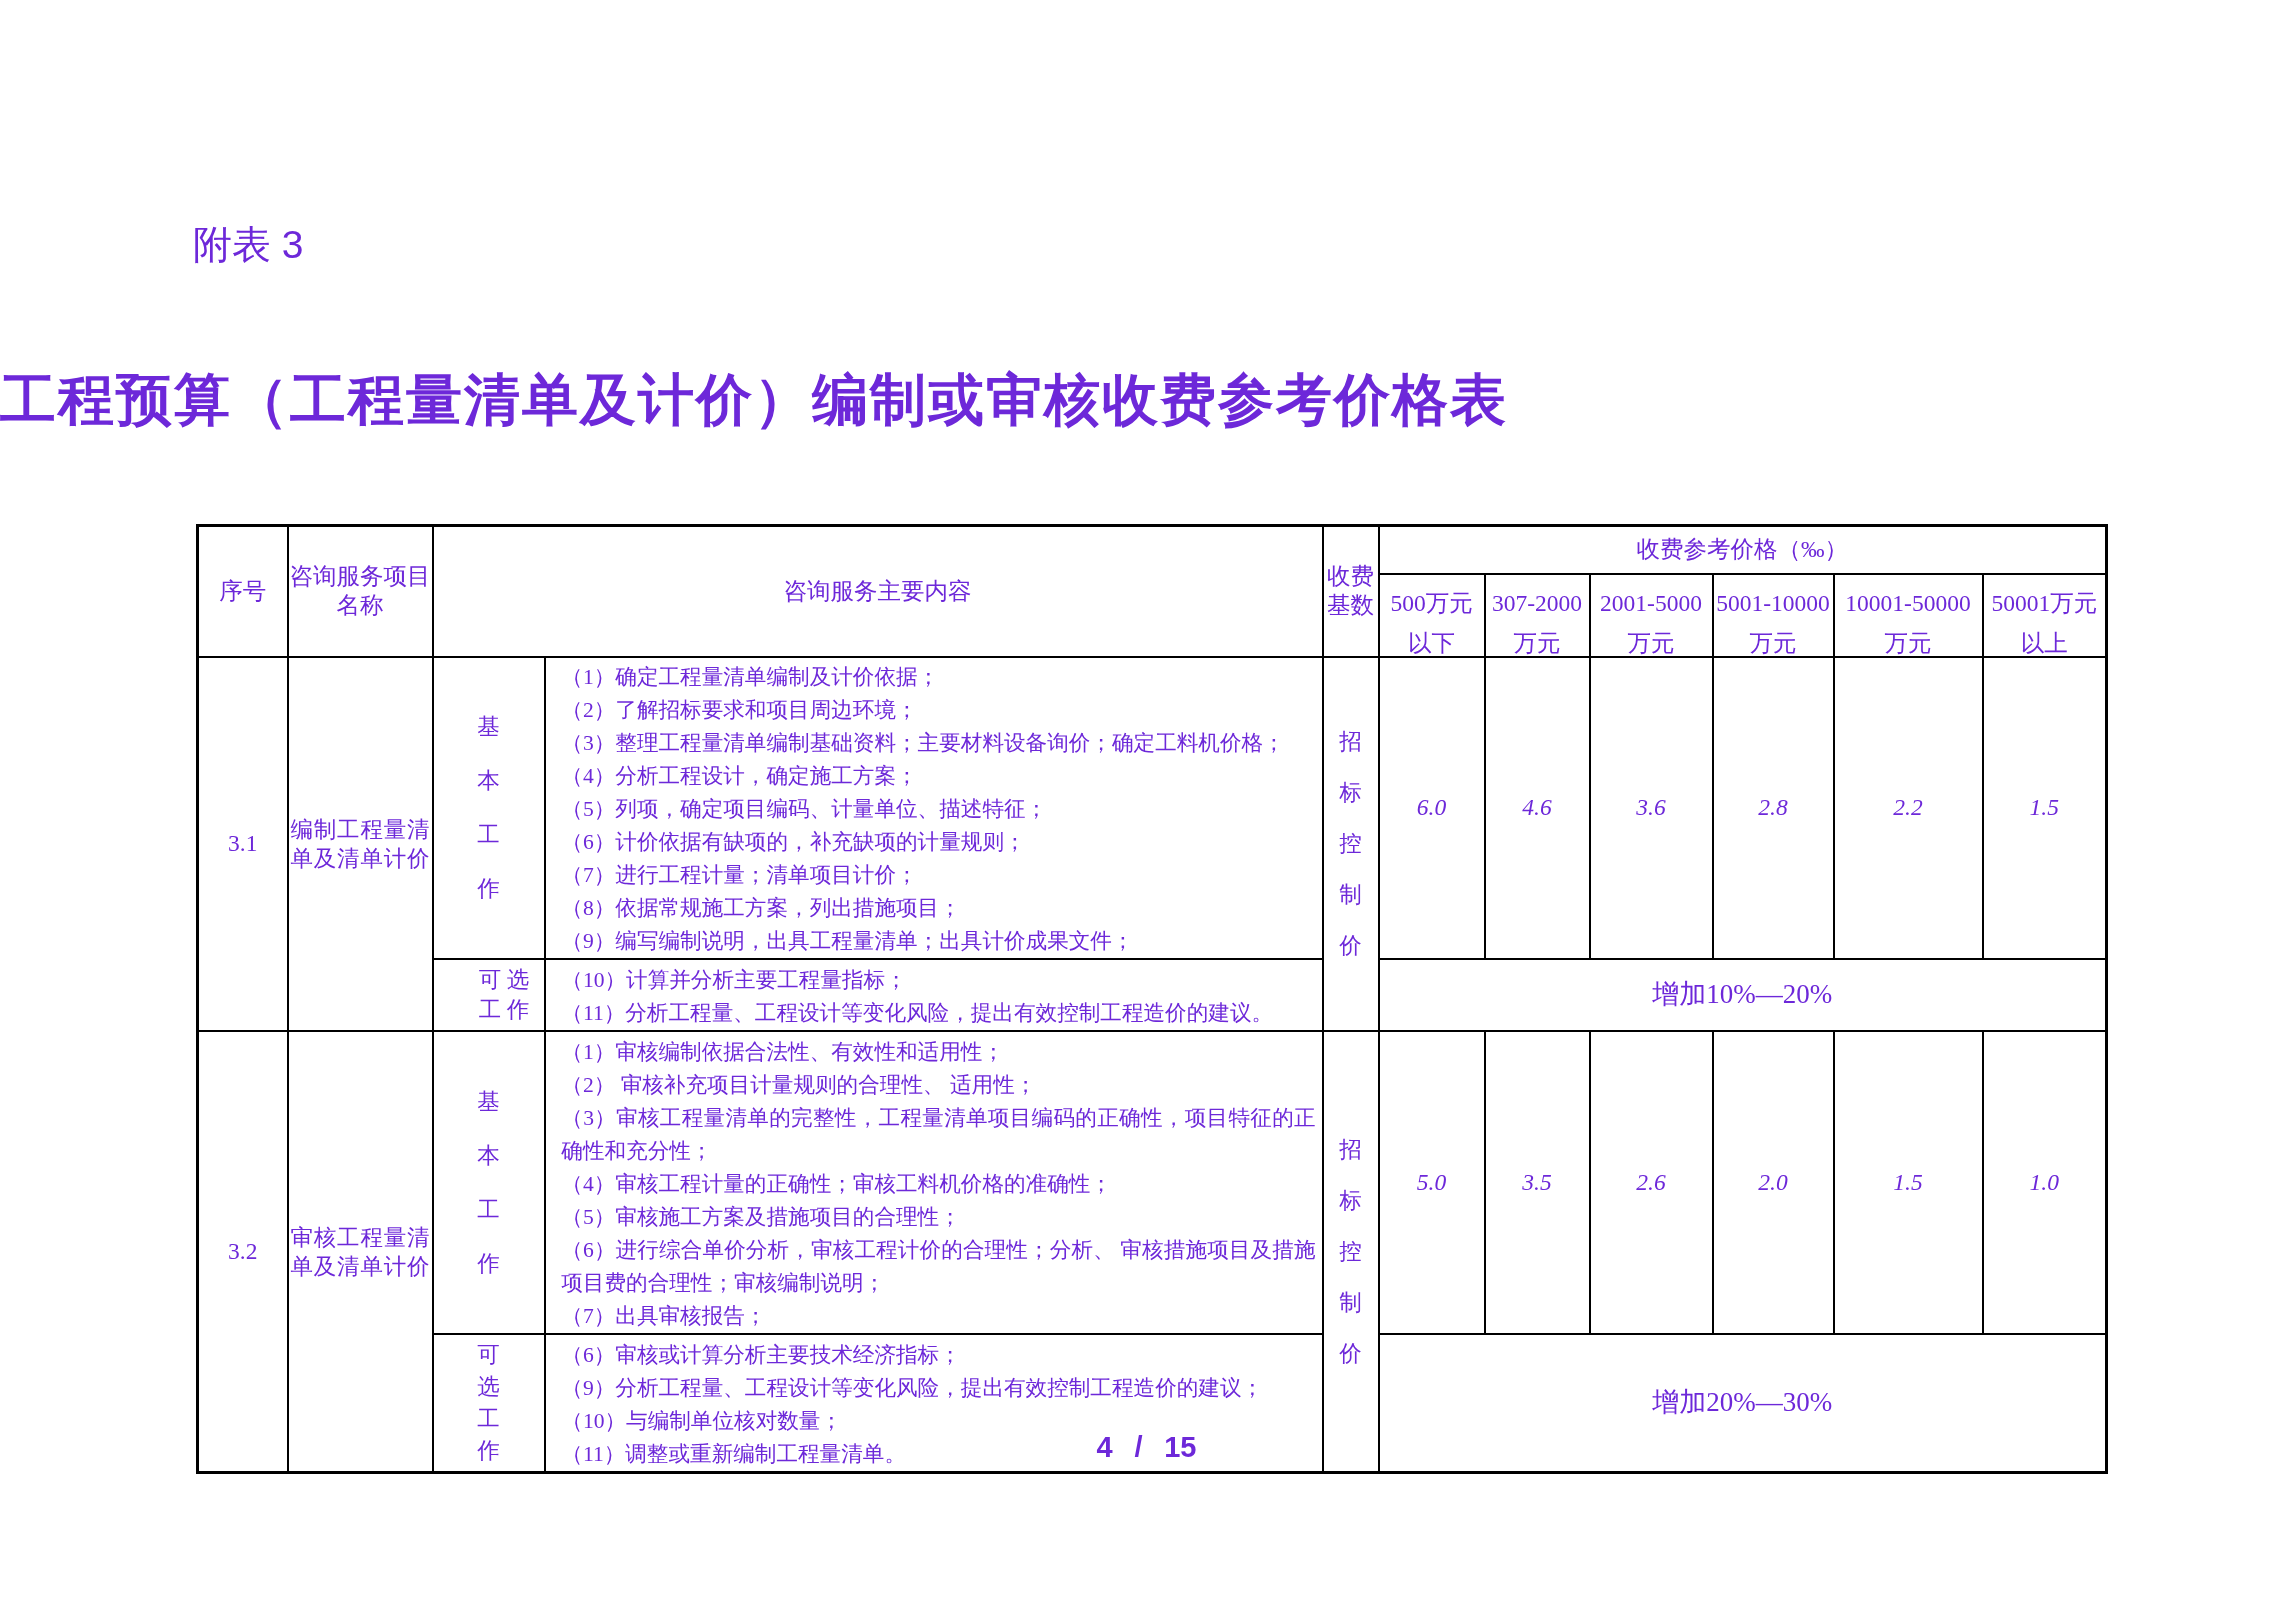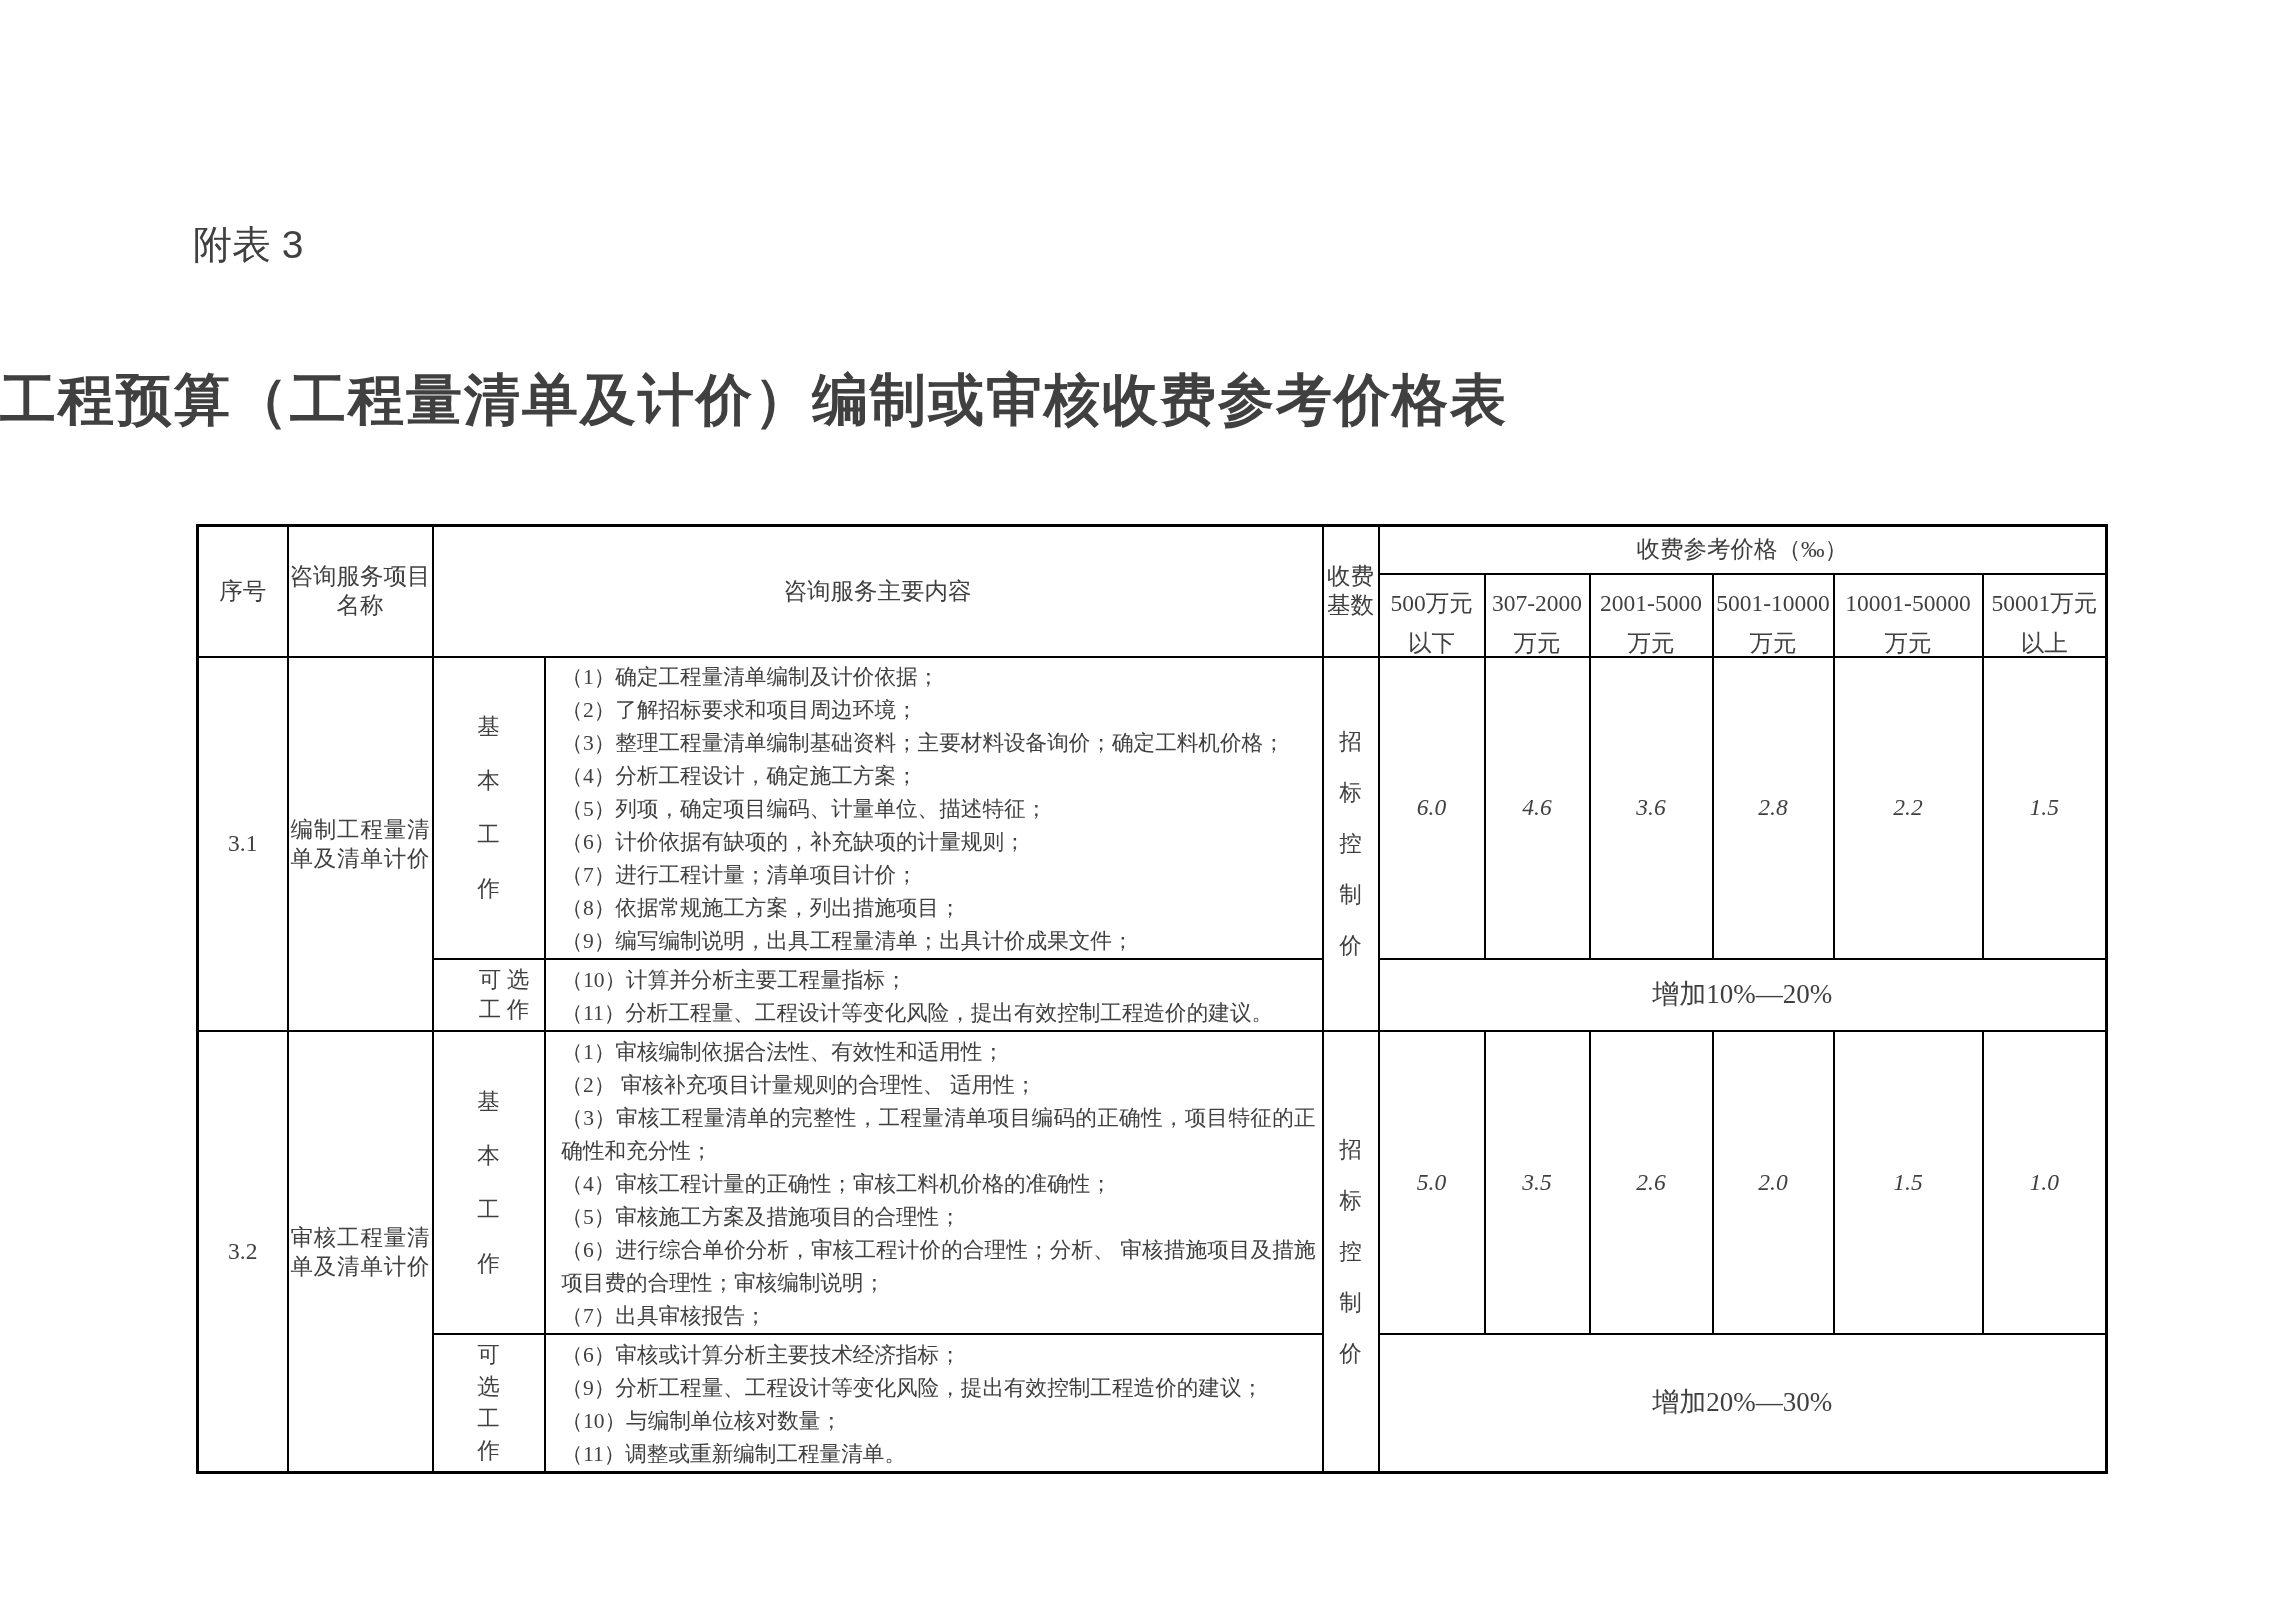--- a/index.html
+++ b/index.html
@@ -1,16 +1,16 @@
 <!DOCTYPE html>
 <html><head>
 <meta charset="utf-8">
 <style>
   html,body{margin:0;padding:0;background:#ffffff;}
-  .page{position:relative;width:2293px;height:1621px;background:#ffffff;color:#404040;overflow:hidden;}
+  .page{position:relative;width:2293px;height:1621px;background:#ffffff;color:#6d28d9;overflow:hidden;}
   .appendix{position:absolute;left:193px;top:218px;font-family:"Liberation Sans",sans-serif;font-size:39px;font-weight:500;}
   .title{position:absolute;left:0;top:363px;width:100%;text-align:left;margin:0;
          font-family:"Liberation Sans",sans-serif;font-size:56px;font-weight:700;letter-spacing:2px;}
   table.fee-table{position:absolute;left:196px;top:524px;width:1908px;height:895px;
          border-collapse:collapse;table-layout:fixed;border:3.9px solid #000;
          font-family:"Liberation Serif","DejaVu Serif",serif;}
   .fee-table th,.fee-table td{border:2px solid #000;font-weight:normal;text-align:center;
          vertical-align:middle;padding:0;font-size:23.5px;line-height:1.25;overflow:hidden;}
   tr.hdr1{height:48px;}
   tr.hdr2{height:50px;}
@@ -195,15 +195,16 @@
         <div>（6）审核或计算分析主要技术经济指标；</div>
         <div>（9）分析工程量、工程设计等变化风险，提出有效控制工程造价的建议；</div>
         <div>（10）与编制单位核对数量；</div>
         <div>（11）调整或重新编制工程量清单。</div>
       </td>
       <td class="addprice" colspan="6">增加20%—30%</td>
     </tr>
   </tbody>
     </table>
 
+  <div class="footer">4 / 15</div>
 
 </div>
 
 
 </body></html>

